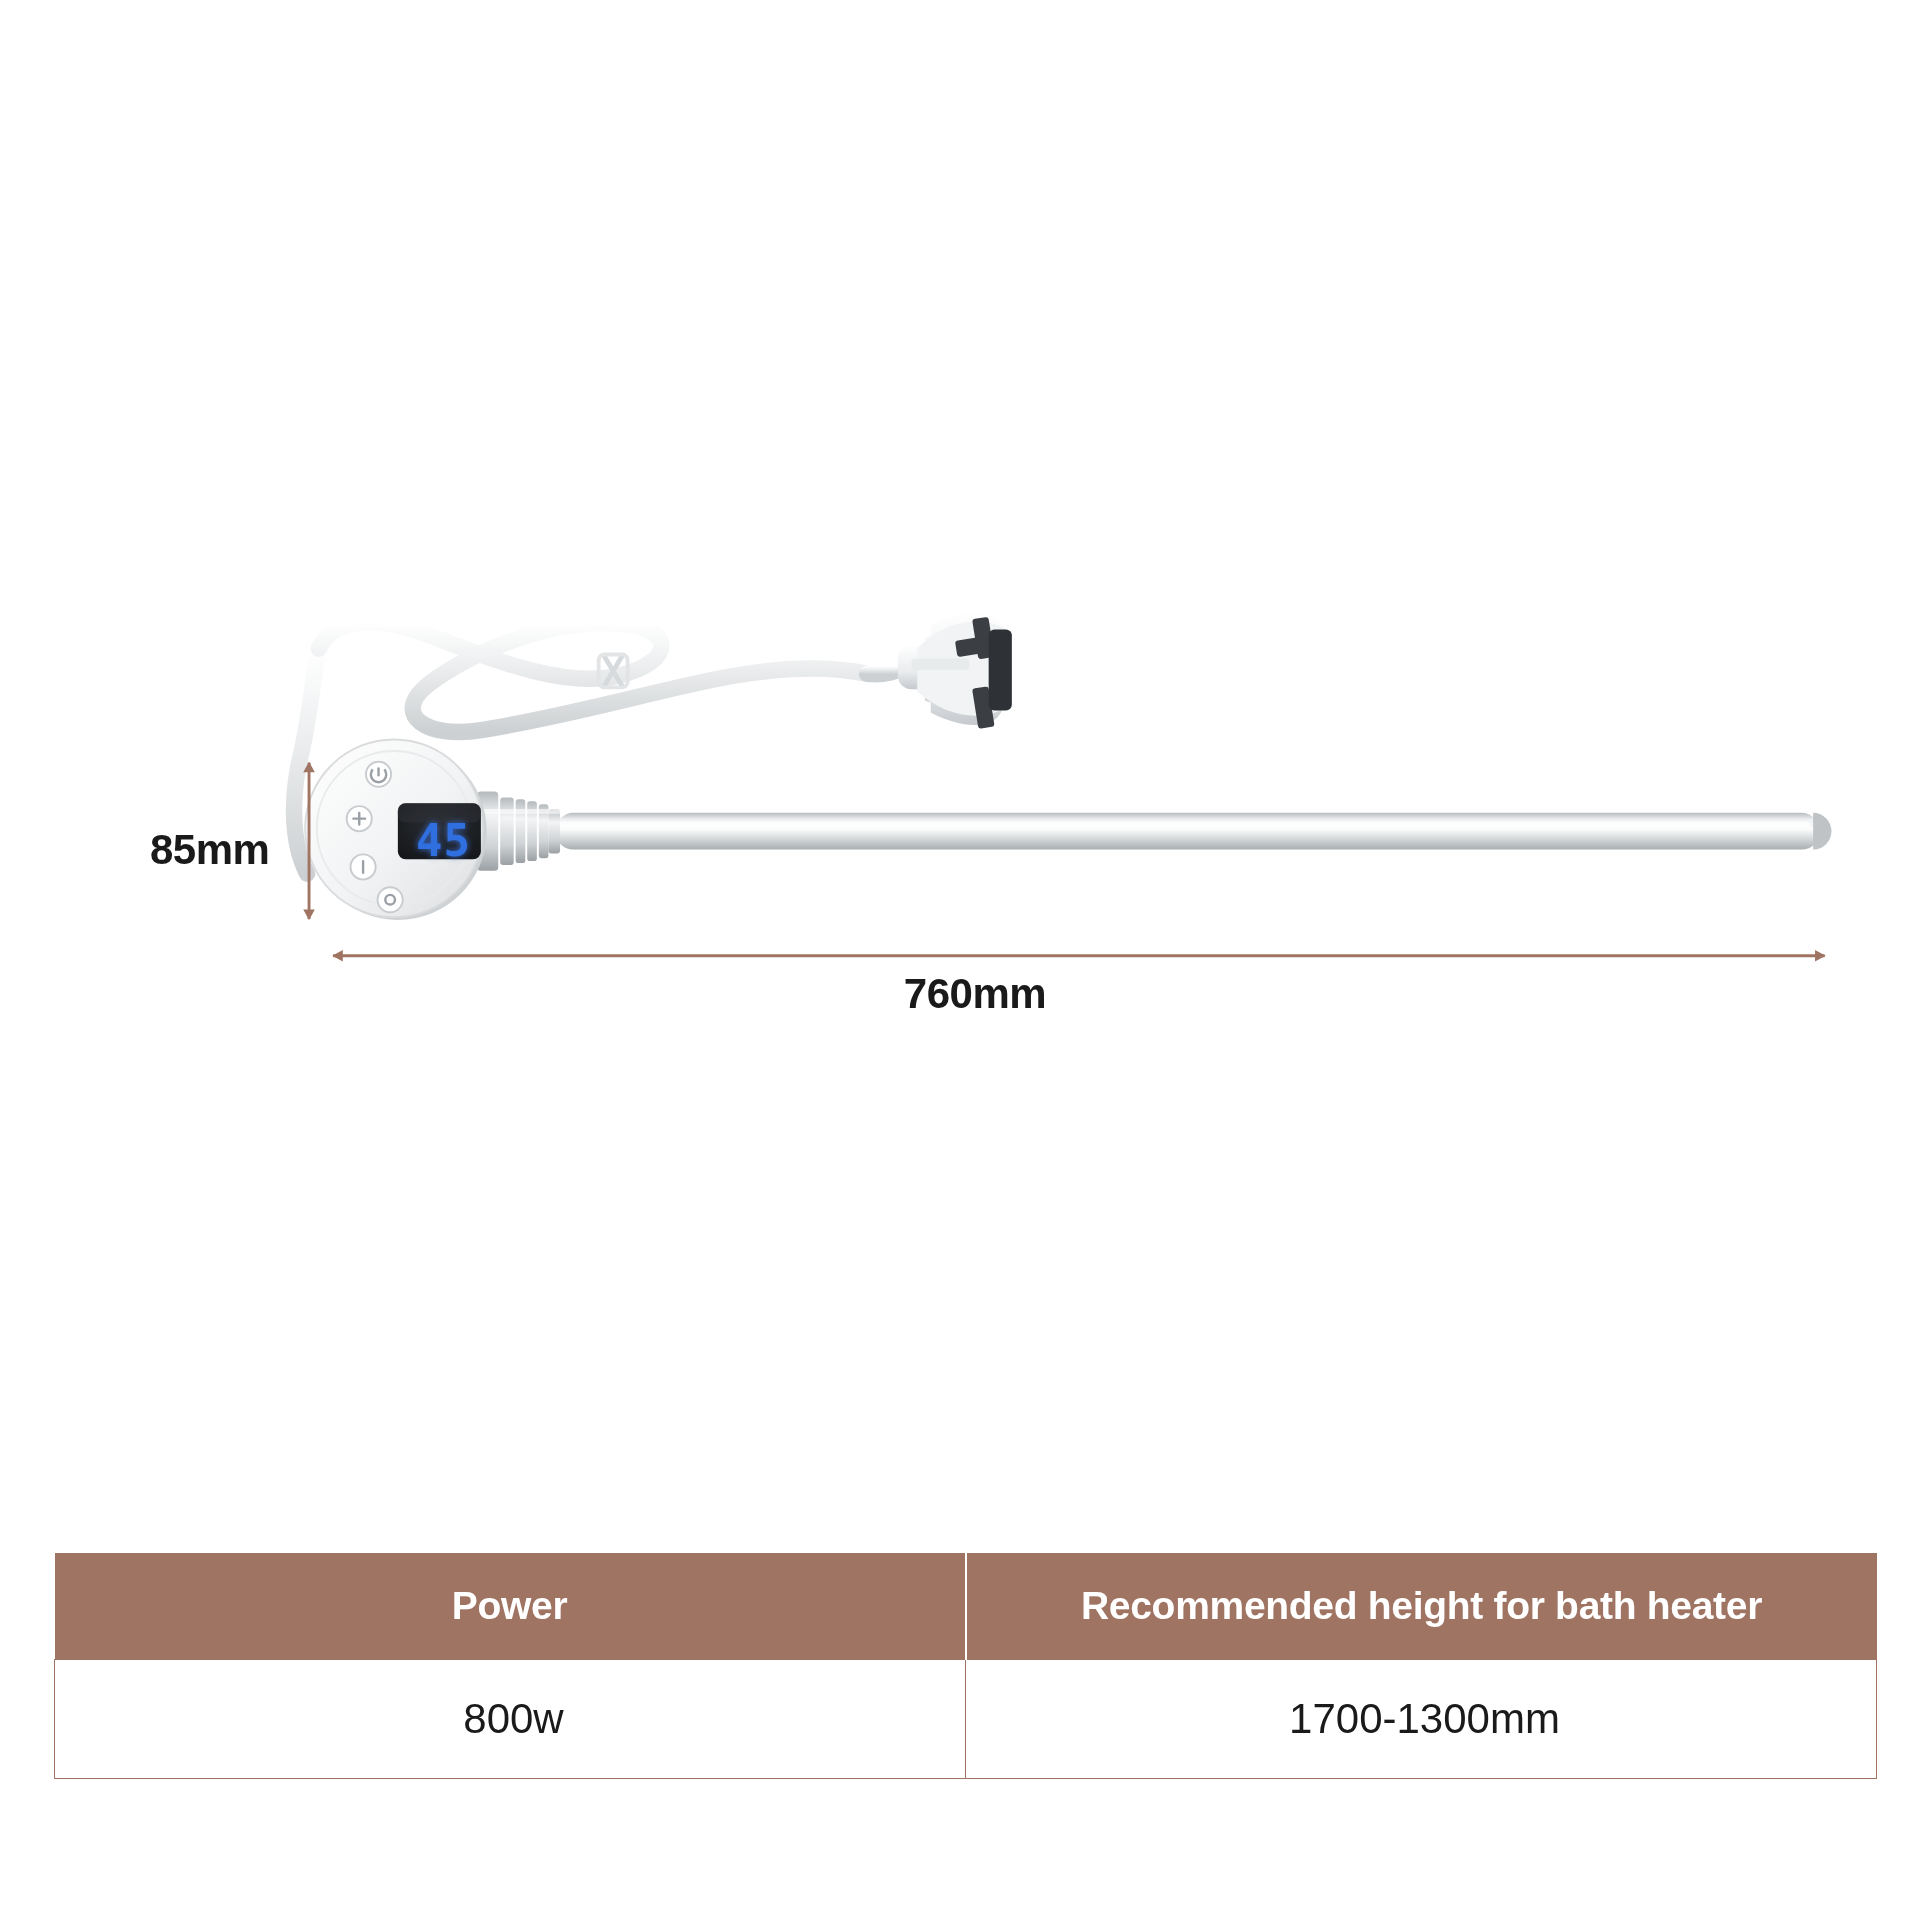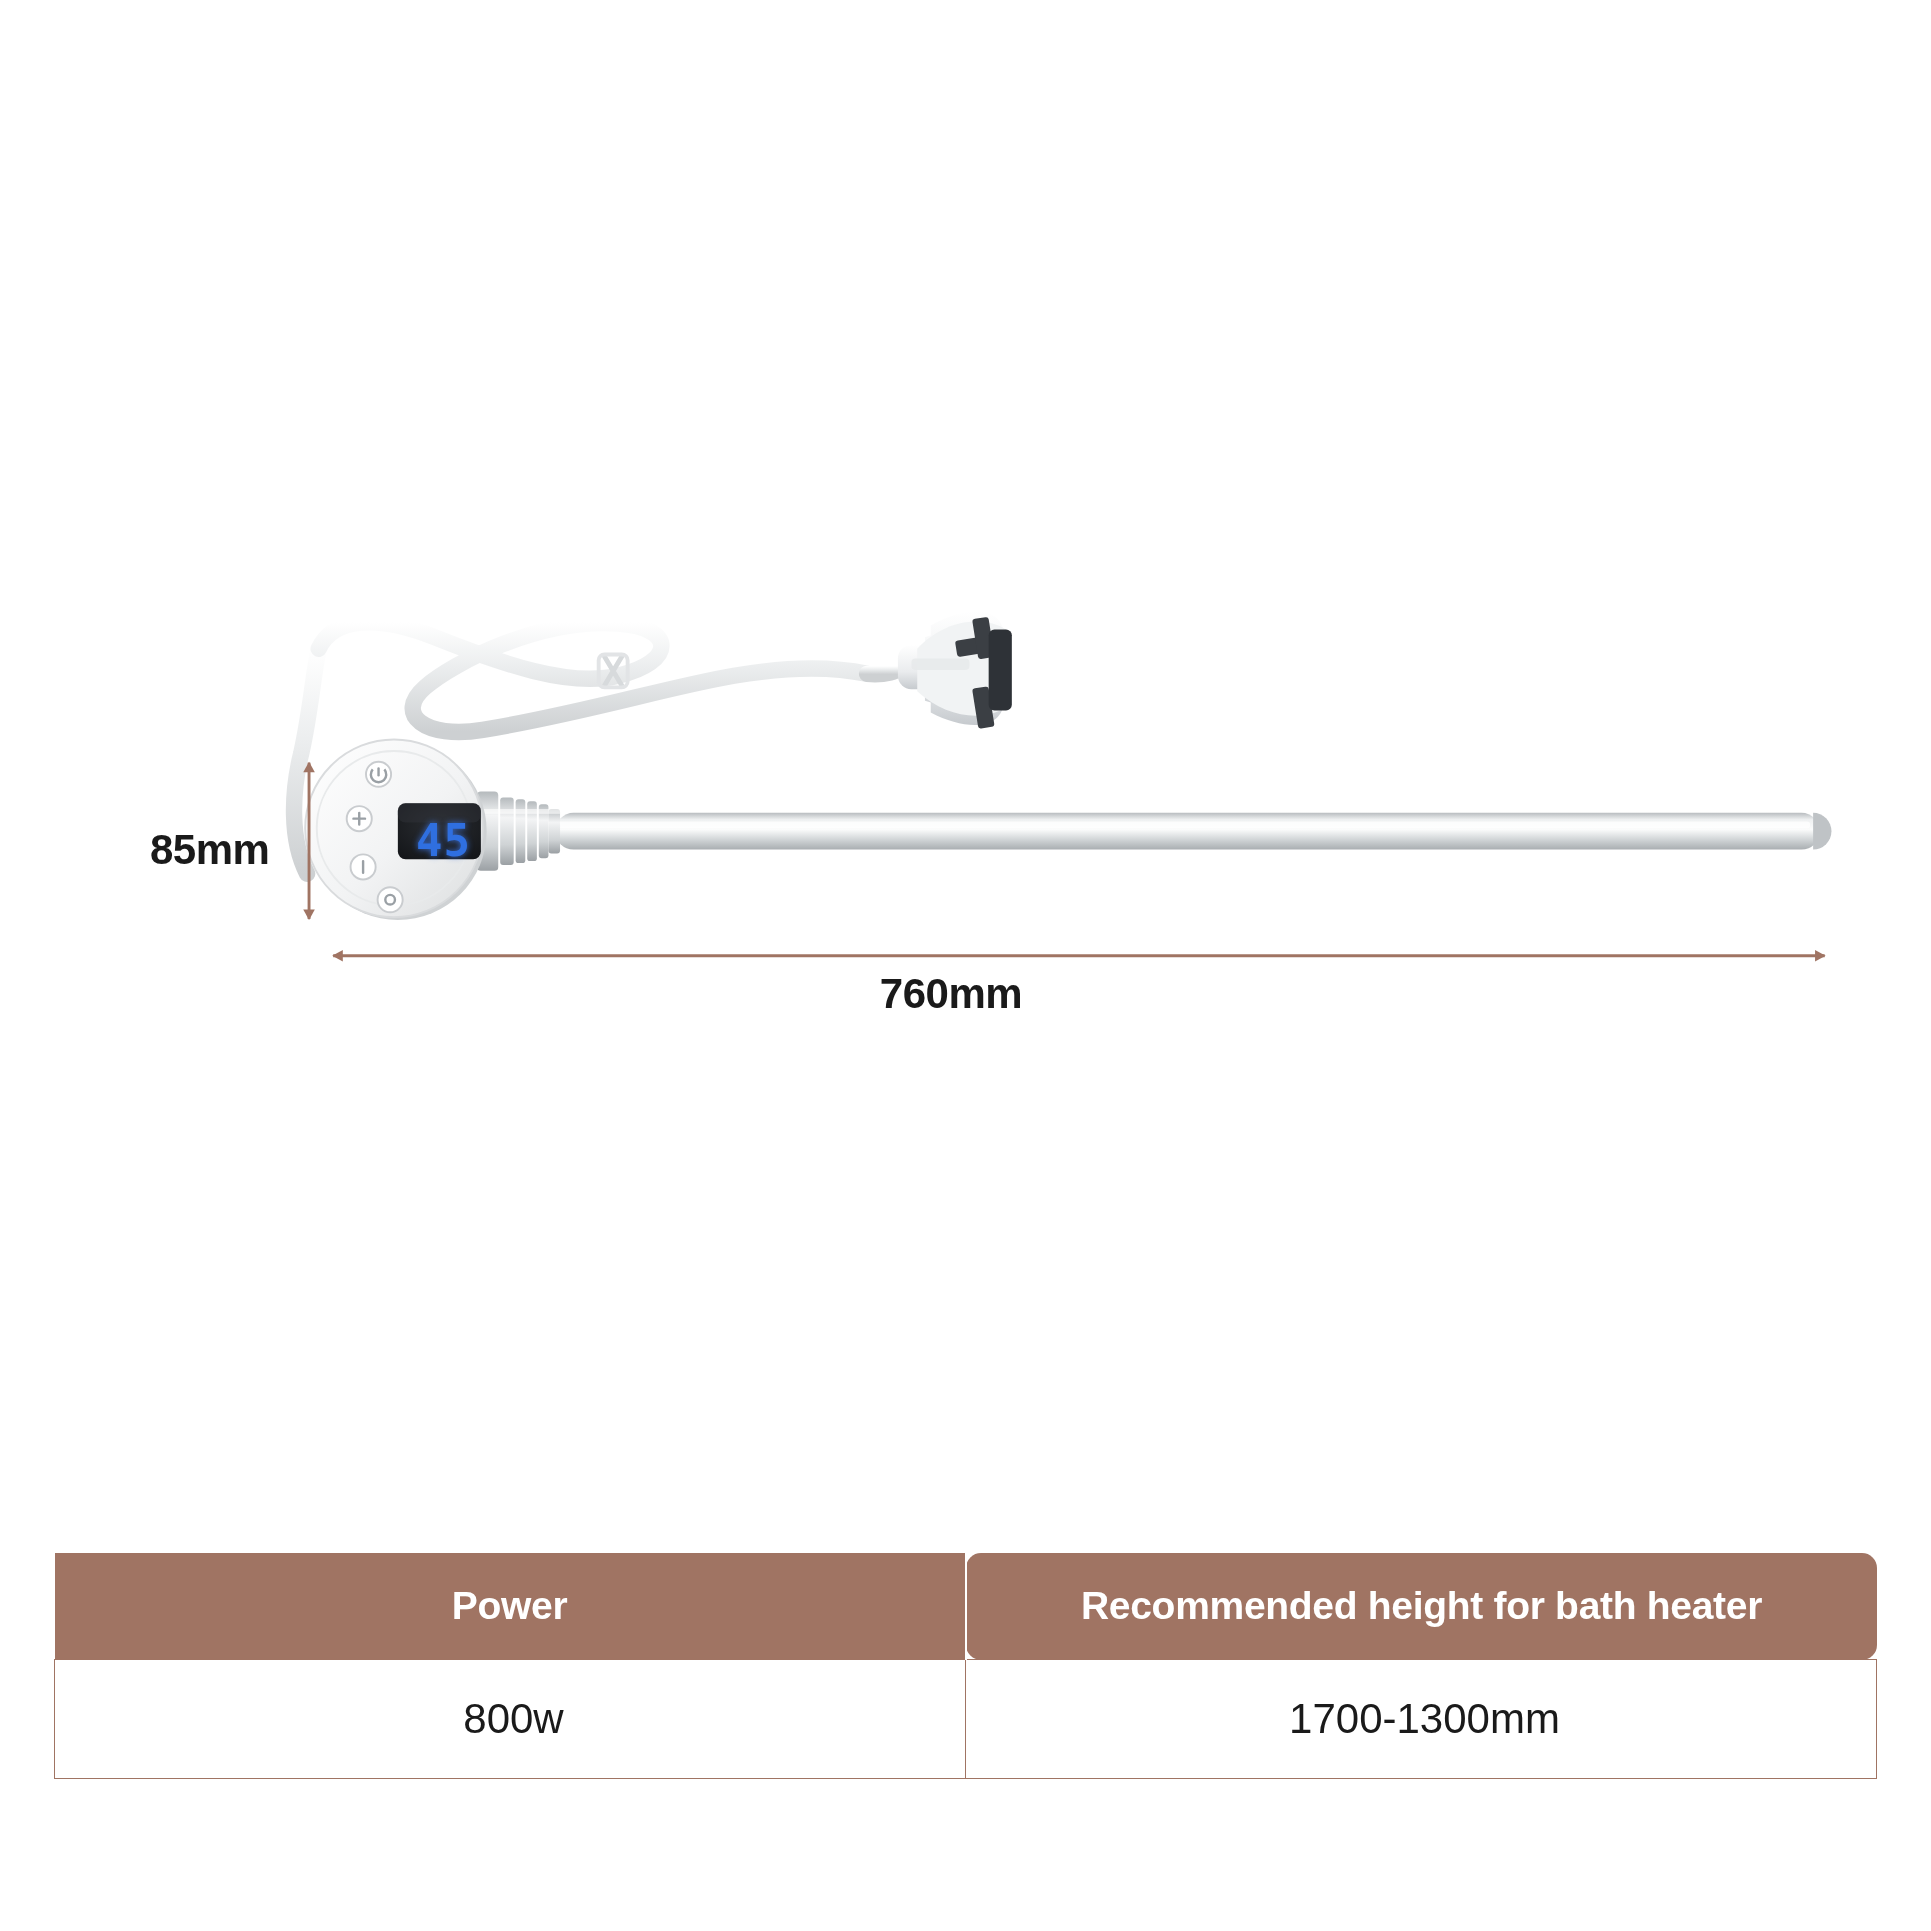--- a/index.html
+++ b/index.html
@@ -37,21 +37,21 @@
     color: #1a1a1a;
     white-space: nowrap;
   }
   #height-label {
     left: 150px;
     top: 826px;
     font-size: 42px;
     letter-spacing: -0.5px;
   }
   #length-label {
-    left: 951px;
+    left: 975px;
     top: 970px;
     transform: translateX(-50%);
     font-size: 42px;
     letter-spacing: -0.5px;
   }
 
   
   #display-value {
     position: absolute;
     left: 409px;
@@ -81,21 +81,21 @@
     background: #a07463;
     color: #ffffff;
     font-size: 39px;
     font-weight: bold;
     letter-spacing: -0.3px;
     height: 104px;
     text-align: center;
     border-right: 2.9px solid #ffffff;
     vertical-align: middle;
   }
-  #spec-table th:last-child { border-right: none; border-radius: 15px; }
+  #spec-table th:last-child { border-right: none; }
   #spec-table td {
     background: #ffffff;
     color: #1a1a1a;
     font-size: 42px;
     height: 116px;
     text-align: center;
     vertical-align: middle;
     border: 1.9px solid #a07463;
     padding-left: 8px;
   }

